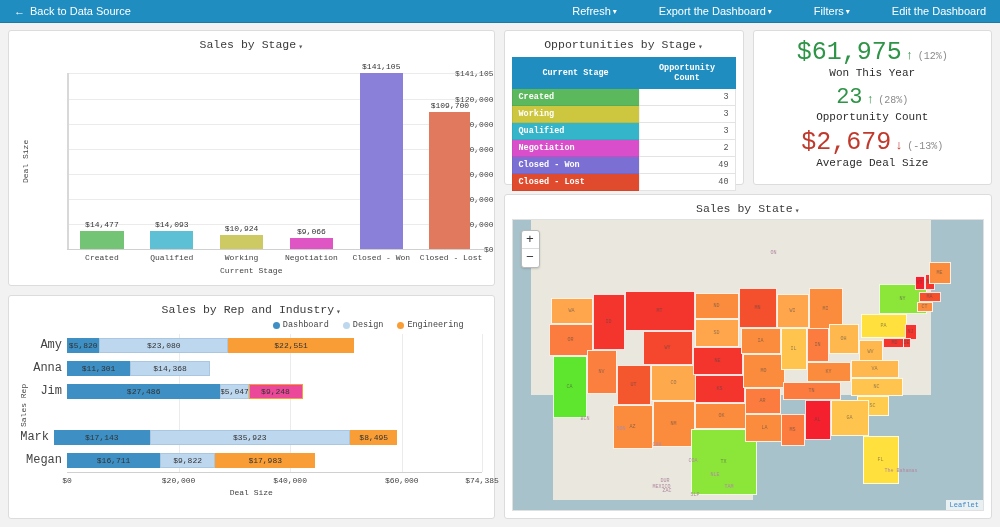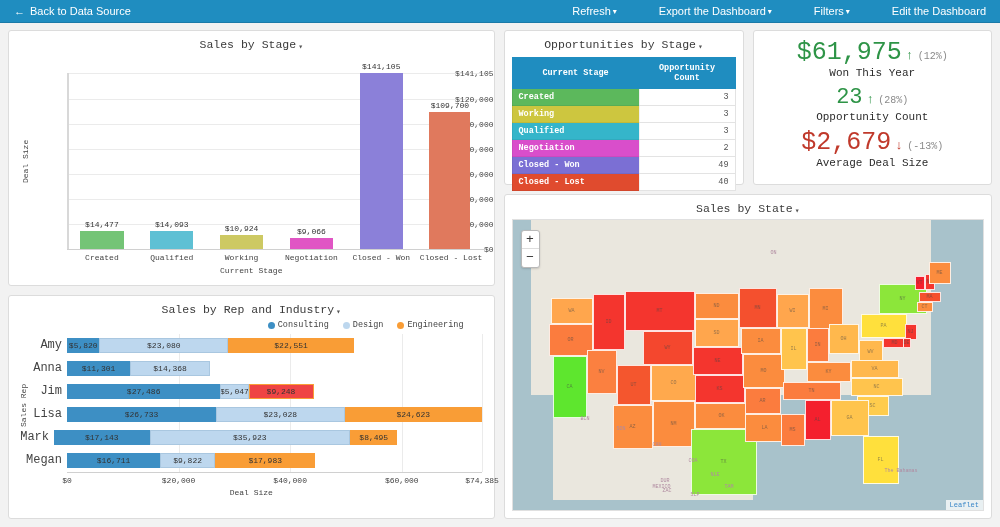--- a/index.html
+++ b/index.html
@@ -287,21 +287,21 @@
         </div>
     </div>
 
     <div class="card" id="rep-card">
       <div class="card-title">
         <span>Sales by Rep and Industry</span><span class="caret-d">▾</span>
       </div>
       <div id="rep-legend">
           <div class="lg">
             <span class="lg-dot" style="background:#3d8fc4"></span>
-            <span>Consulting</span>
+            <span>Dashboard</span>
           </div>
           <div class="lg">
             <span class="lg-dot" style="background:#bdd7ee"></span>
             <span>Design</span>
           </div>
           <div class="lg">
             <span class="lg-dot" style="background:#f99d36"></span>
             <span>Engineering</span>
           </div>
         </div>
@@ -338,34 +338,22 @@
             </div>
           </div>
           <div class="rep-row" style="left: 58px; top: 54.37px; height: 14.26px;">
             <div class="rep-label">Jim</div>
             <div class="seg" style="width: 153.347px; background: rgb(61, 143, 196); border: 1px solid rgb(61, 143, 196);">
               <span>$27,486</span>
             </div>
             <div class="seg" style="width: 28.1576px; background: rgb(189, 215, 238); border: 1px solid rgb(169, 199, 224);">
               <span>$5,047</span>
             </div>
-            <div class="seg" style="width: 65px; background: #ef4444; border: 1px solid rgb(249, 157, 54);">
+            <div class="seg" style="width: 54px; background: #ec4899; border: 1px solid rgb(249, 157, 54);">
               <span>$9,248</span>
-            </div>
-          </div>
-          <div class="rep-row" style="left: 58px; top: 77.37px; height: 14.26px;">
-            <div class="rep-label">Lisa</div>
-            <div class="seg" style="width: 149.146px; background: rgb(61, 143, 196); border: 1px solid rgb(61, 143, 196);">
-              <span>$26,733</span>
-            </div>
-            <div class="seg" style="width: 128.475px; background: rgb(189, 215, 238); border: 1px solid rgb(169, 199, 224);">
-              <span>$23,028</span>
-            </div>
-            <div class="seg" style="width: 137.374px; background: rgb(249, 157, 54); border: 1px solid rgb(249, 157, 54);">
-              <span>$24,623</span>
             </div>
           </div>
           <div class="rep-row" style="left: 45px; top: 100.37px; height: 14.26px;">
             <div class="rep-label">Mark</div>
             <div class="seg" style="width: 95.6422px; background: rgb(61, 143, 196); border: 1px solid rgb(61, 143, 196);">
               <span>$17,143</span>
             </div>
             <div class="seg" style="width: 200.417px; background: rgb(189, 215, 238); border: 1px solid rgb(169, 199, 224);">
               <span>$35,923</span>
             </div>

